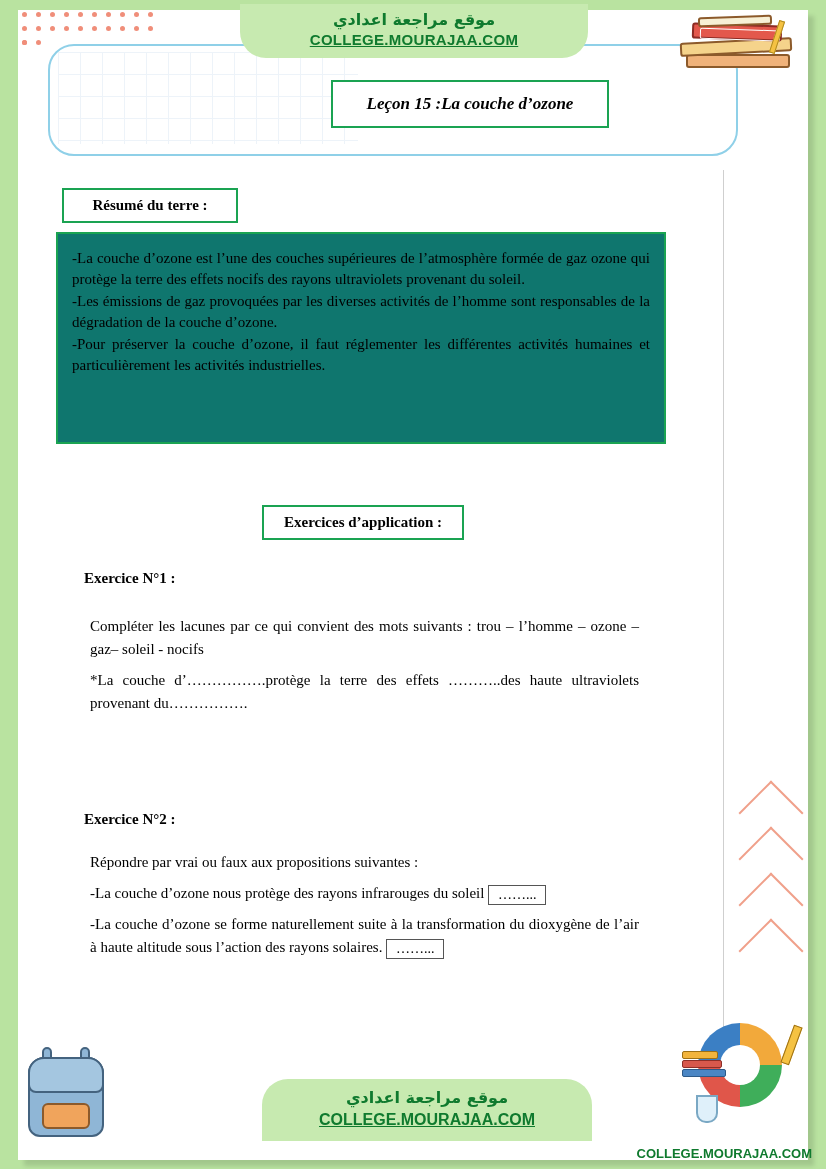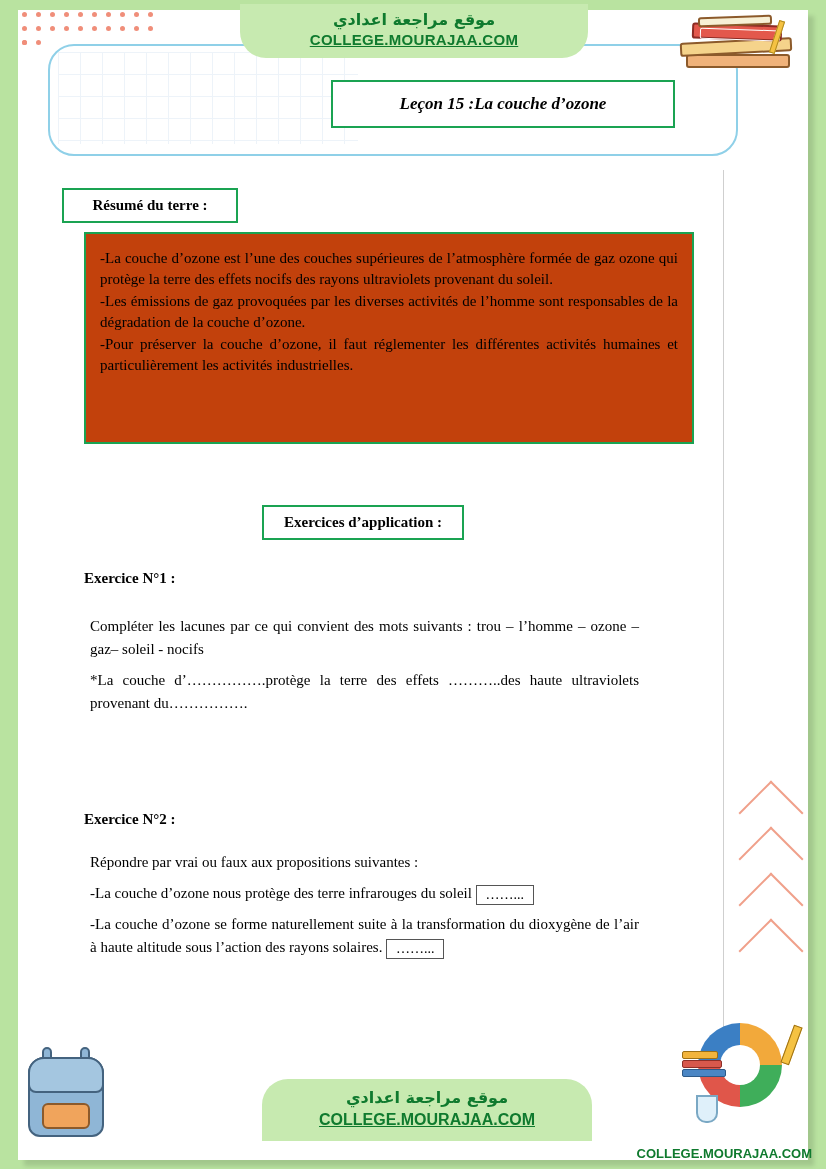--- a/index.html
+++ b/index.html
@@ -91,21 +91,21 @@
     opacity: .5;
     background-image:
       linear-gradient(to right, #dce9f5 1px, transparent 1px),
       linear-gradient(to bottom, #dce9f5 1px, transparent 1px);
     background-size: 22px 22px;
   }
   
   .title-box {
     position:absolute;
     left: 331px; top: 80px;
-    width: 344px; height: 48px;
+    width: 278px; height: 48px;
     border: 2px solid #1aa352;
     background:#fff;
     display:flex; align-items:center; justify-content:center;
   }
   .title-box span {
     font-family: "Liberation Serif", serif;
     font-style: italic;
     font-weight: bold;
     font-size: 17px;
     color:#000;
@@ -121,24 +121,24 @@
     border: 2px solid #1aa352;
     background:#fff;
     display:flex; align-items:center; justify-content:center;
     font-weight: bold;
     font-size: 15px;
   }
   .label-resume { left: 62px; top: 188px; width: 176px; height: 35px; }
   .label-exos   { left: 262px; top: 505px; width: 202px; height: 35px; }
 
   .resume-box {
-    position:absolute; left: 84px; top: 232px;
+    position:absolute; left: 56px; top: 232px;
     width: 610px; height: 212px;
     border: 2px solid #1aa352;
-    background:#c2410c;
+    background:#0f766e;
     padding: 14px 14px 10px 14px;
   }
   .resume-box p {
     margin: 0 0 1px 0;
     font-size: 15px;
     line-height: 21px;
     text-align: justify;
     text-justify: inter-word;
   }
   
@@ -324,21 +324,21 @@
 <div class="ex-title ex1-title">Exercice N°1 :</div>
 <div class="ex-body ex1-body">
   <p>Compléter les lacunes  par ce qui convient des mots suivants : trou – l’homme – ozone – gaz– soleil - nocifs</p>
   <p>*La couche d’…………….protège la terre des effets ………..des haute ultraviolets provenant du…………….</p>
 </div>
 
 <div class="ex-title ex2-title">Exercice N°2 :</div>
 <div class="ex-body ex2-body">
   <p style="margin-bottom:4px;">Répondre par vrai ou faux aux propositions suivantes :</p>
   <p>
-    <span>-La couche d’ozone nous protège des terre infrarouges du soleil</span>
+    <span>-La couche d’ozone nous protège des rayons infrarouges du soleil</span>
     <span class="answer-box">……...</span>
   </p>
   <p>
     <span>-La couche d’ozone  se  forme  naturellement suite à la transformation du dioxygène de l’air à haute altitude sous l’action des rayons solaires.</span>
     <span class="answer-box">……...</span>
   </p>
 </div>
 
 <div class="chevrons">
   <div class="chev" style="left:10px; top:0px;"></div>

